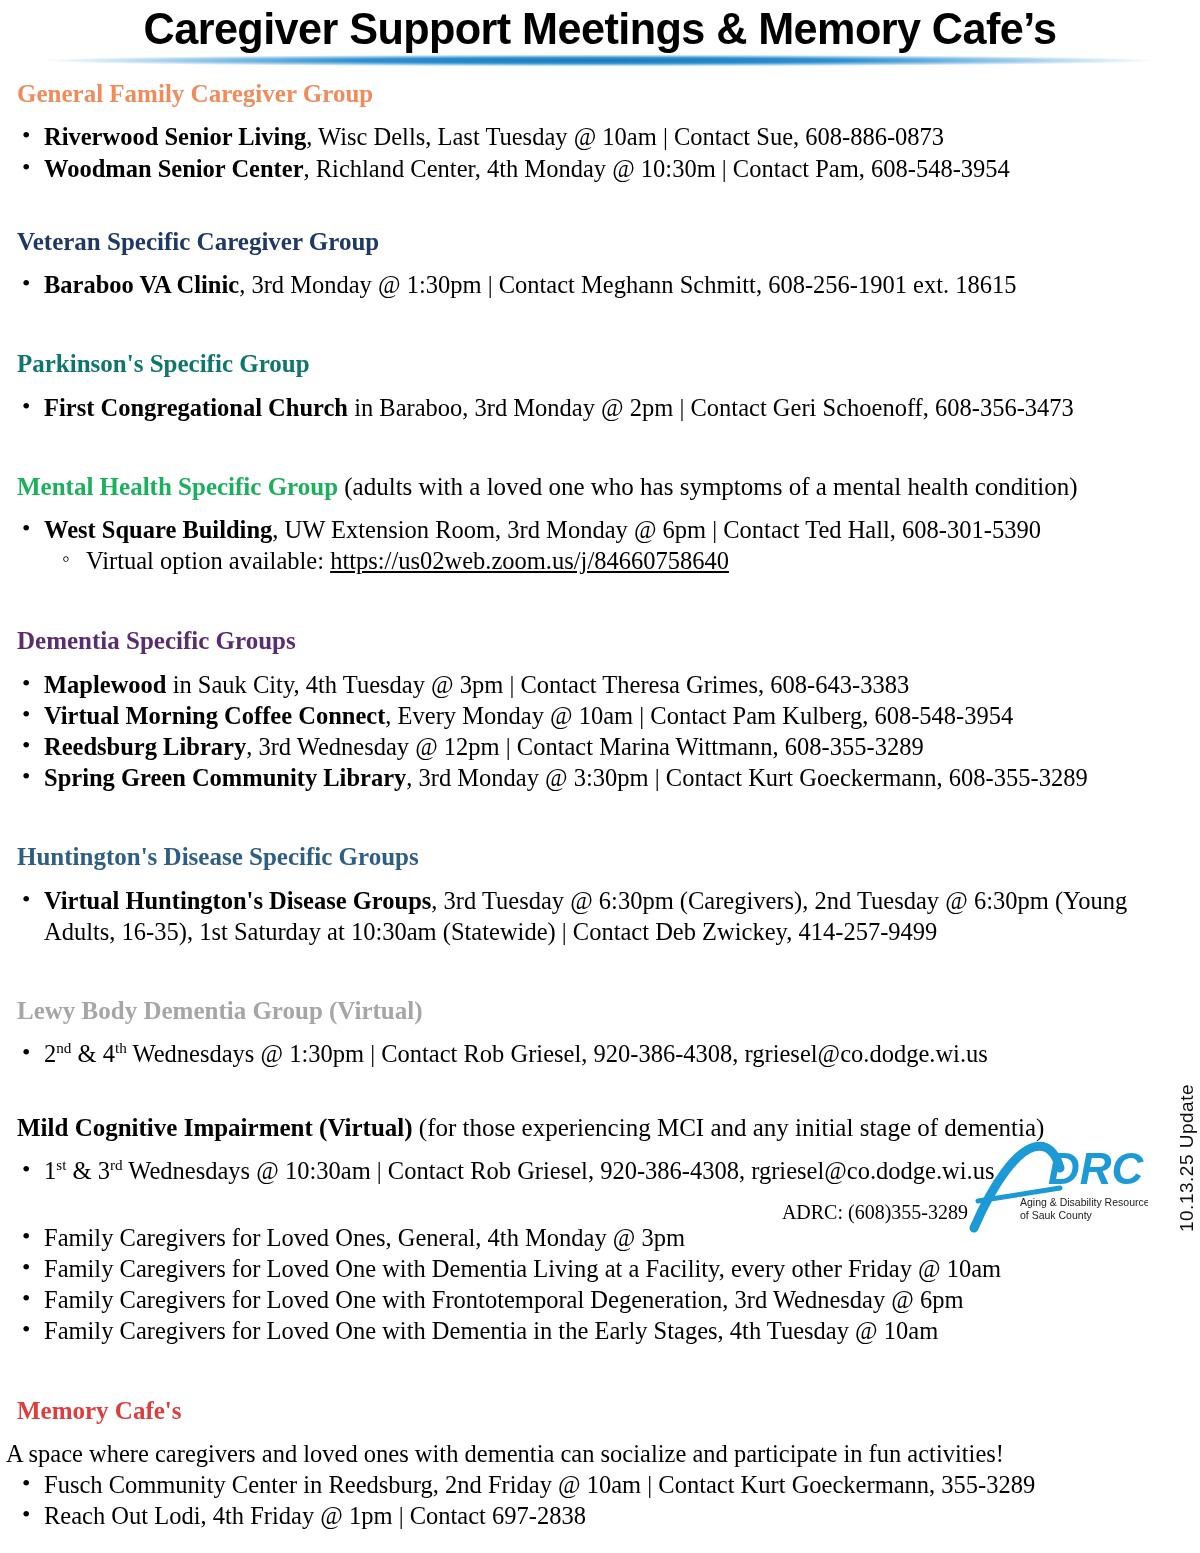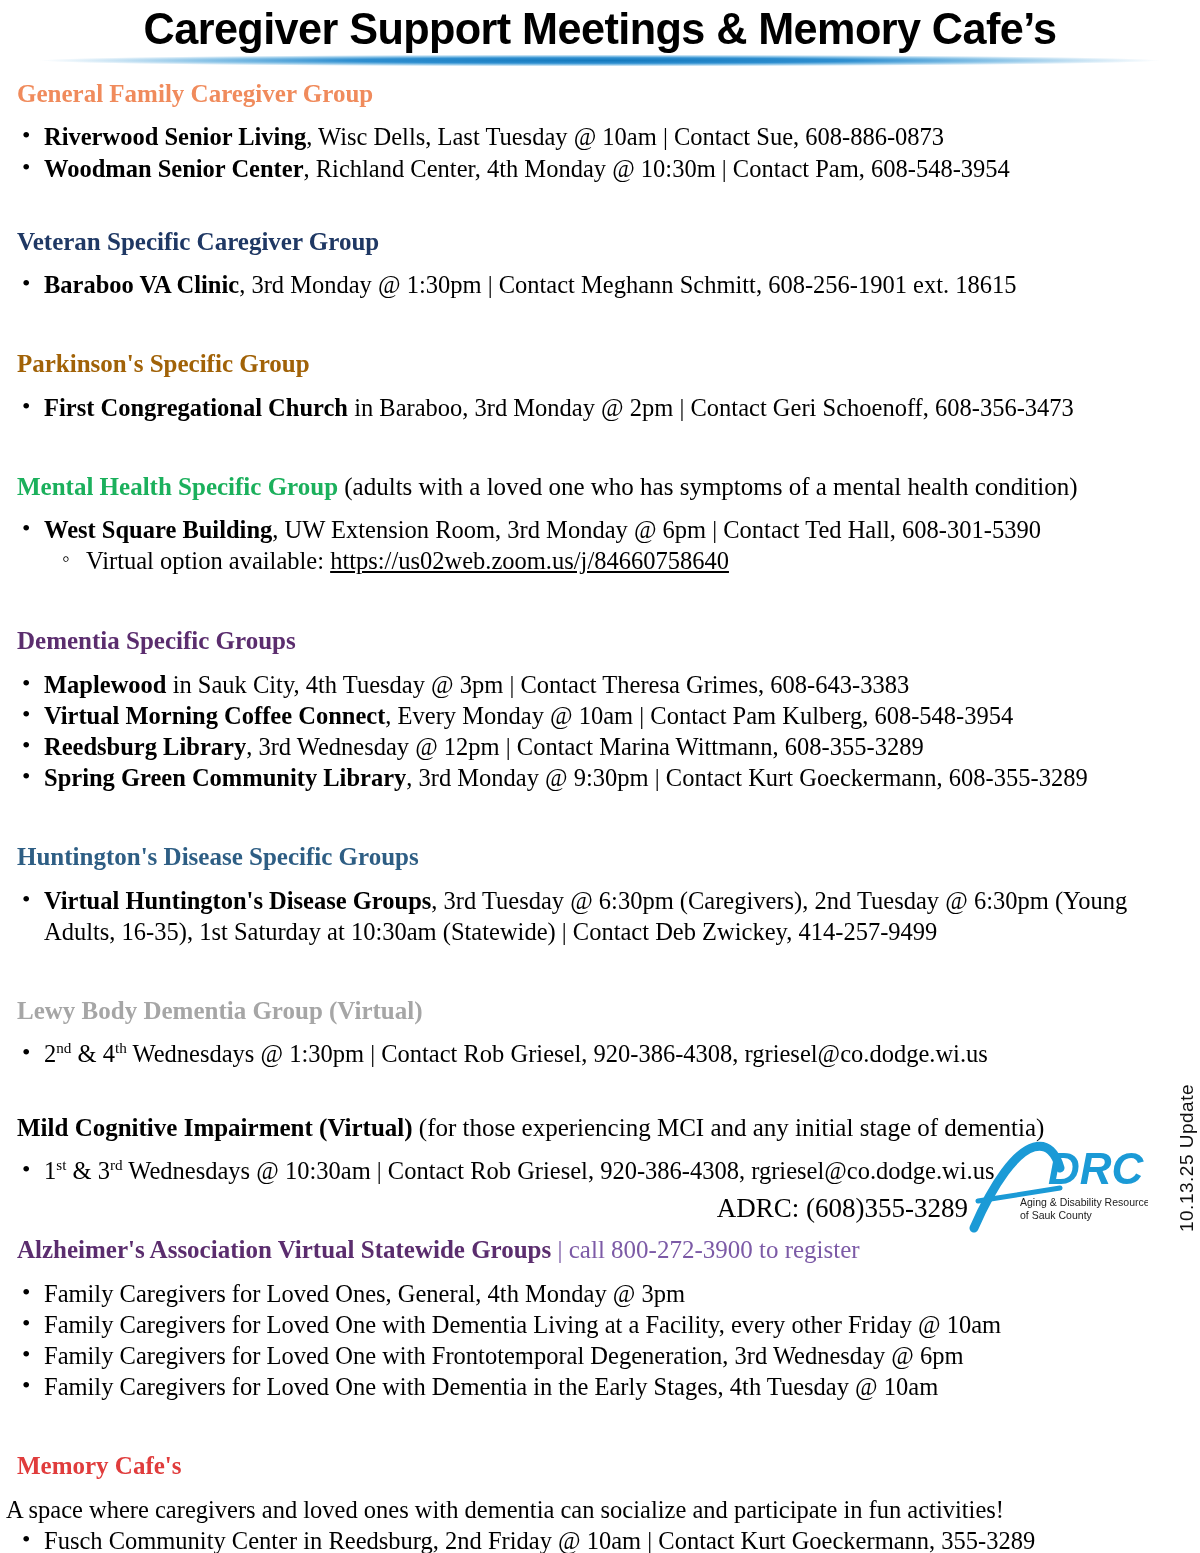--- a/index.html
+++ b/index.html
@@ -127,21 +127,21 @@
     position: absolute;
     left: 0;
     right: 0;
     bottom: 0;
     height: 120px;
   }
   .adrc-phone {
     position: absolute;
     right: 232px;
     bottom: 14px;
-    font-size: 27px;
+    font-size: 20px;
     white-space: nowrap;
     margin-left: 38px;
   }
   .adrc-logo {
     position: absolute;
     right: 52px;
     bottom: 4px;
     width: 180px;
     height: 96px;
     margin-top: 30px;
@@ -182,21 +182,21 @@
   <div class="section">
     <h2 class="sect-head" style="color:#1F3864">Veteran Specific Caregiver Group</h2>
     <ul class="bullets">
       <li><span class="b">Baraboo VA Clinic</span><span>, 3rd Monday @ 1:30pm | Contact Meghann Schmitt, 608-256-1901 ext. 18615</span></li>
     </ul>
   </div>
 
   <div class="gap-lg"></div>
 
   <div class="section">
-    <h2 class="sect-head" style="color:#a16207">Parkinson's Specific Group</h2>
+    <h2 class="sect-head" style="color:#0f766e">Parkinson's Specific Group</h2>
     <ul class="bullets">
       <li><span class="b">First Congregational Church</span><span> in Baraboo, 3rd Monday @ 2pm | Contact Geri Schoenoff, 608-356-3473</span></li>
     </ul>
   </div>
 
   <div class="gap-lg"></div>
 
   <div class="section">
     <h2 class="sect-head" style="color:#1BB05C"><span>Mental Health Specific Group</span><span class="normal"> (adults with a loved one who has symptoms of a mental health condition)</span></h2>
     <ul class="bullets">
@@ -208,21 +208,21 @@
   </div>
 
   <div class="gap-lg"></div>
 
   <div class="section">
     <h2 class="sect-head" style="color:#5B2D6E">Dementia Specific Groups</h2>
     <ul class="bullets">
       <li><span class="b">Maplewood</span><span> in Sauk City, 4th Tuesday @ 3pm | Contact Theresa Grimes, 608-643-3383</span></li>
       <li><span class="b">Virtual Morning Coffee Connect</span><span>, Every Monday @ 10am | Contact Pam Kulberg, 608-548-3954</span></li>
       <li><span class="b">Reedsburg Library</span><span>, 3rd Wednesday @ 12pm | Contact Marina Wittmann, 608-355-3289</span></li>
-      <li><span class="b">Spring Green Community Library</span><span>, 3rd Monday @ 9:30pm | Contact Kurt Goeckermann, 608-355-3289</span></li>
+      <li><span class="b">Spring Green Community Library</span><span>, 3rd Monday @ 3:30pm | Contact Kurt Goeckermann, 608-355-3289</span></li>
     </ul>
   </div>
 
   <div class="gap-lg"></div>
 
   <div class="section">
     <h2 class="sect-head" style="color:#2E5E84">Huntington's Disease Specific Groups</h2>
     <ul class="bullets">
       <li><span class="b">Virtual Huntington's Disease Groups</span><span>, 3rd Tuesday @ 6:30pm (Caregivers), 2nd Tuesday @ 6:30pm (Young Adults, 16-35), 1st Saturday at 10:30am (Statewide) | Contact Deb Zwickey, 414-257-9499</span></li>
     </ul>
@@ -242,21 +242,20 @@
   <div class="section">
     <h2 class="sect-head" style="color:#000000"><span>Mild Cognitive Impairment (Virtual)</span><span class="normal"> (for those experiencing MCI and any initial stage of dementia)</span></h2>
     <ul class="bullets">
       <li><span>1</span><sup>st</sup> &amp; <span>3</span><sup>rd</sup><span> Wednesdays @ 10:30am | Contact Rob Griesel, 920-386-4308, rgriesel@co.dodge.wi.us</span></li>
     </ul>
   </div>
 
   <div class="gap-lg"></div>
 
   <div class="section">
-    <h2 class="sect-head" style="color:#5B2D6E"><span>Alzheimer's Association Virtual Statewide Groups</span><span class="sub-accent" style="color:#7C5AA6"> | call 800-272-3900 to register</span></h2>
     <ul class="bullets">
       <li>Family Caregivers for Loved Ones, General, 4th Monday @ 3pm</li>
       <li>Family Caregivers for Loved One with Dementia Living at a Facility, every other Friday @ 10am</li>
       <li>Family Caregivers for Loved One with Frontotemporal Degeneration, 3rd Wednesday @ 6pm</li>
       <li>Family Caregivers for Loved One with Dementia in the Early Stages, 4th Tuesday @ 10am</li>
     </ul>
   </div>
 
   <div class="gap-lg"></div>
 

